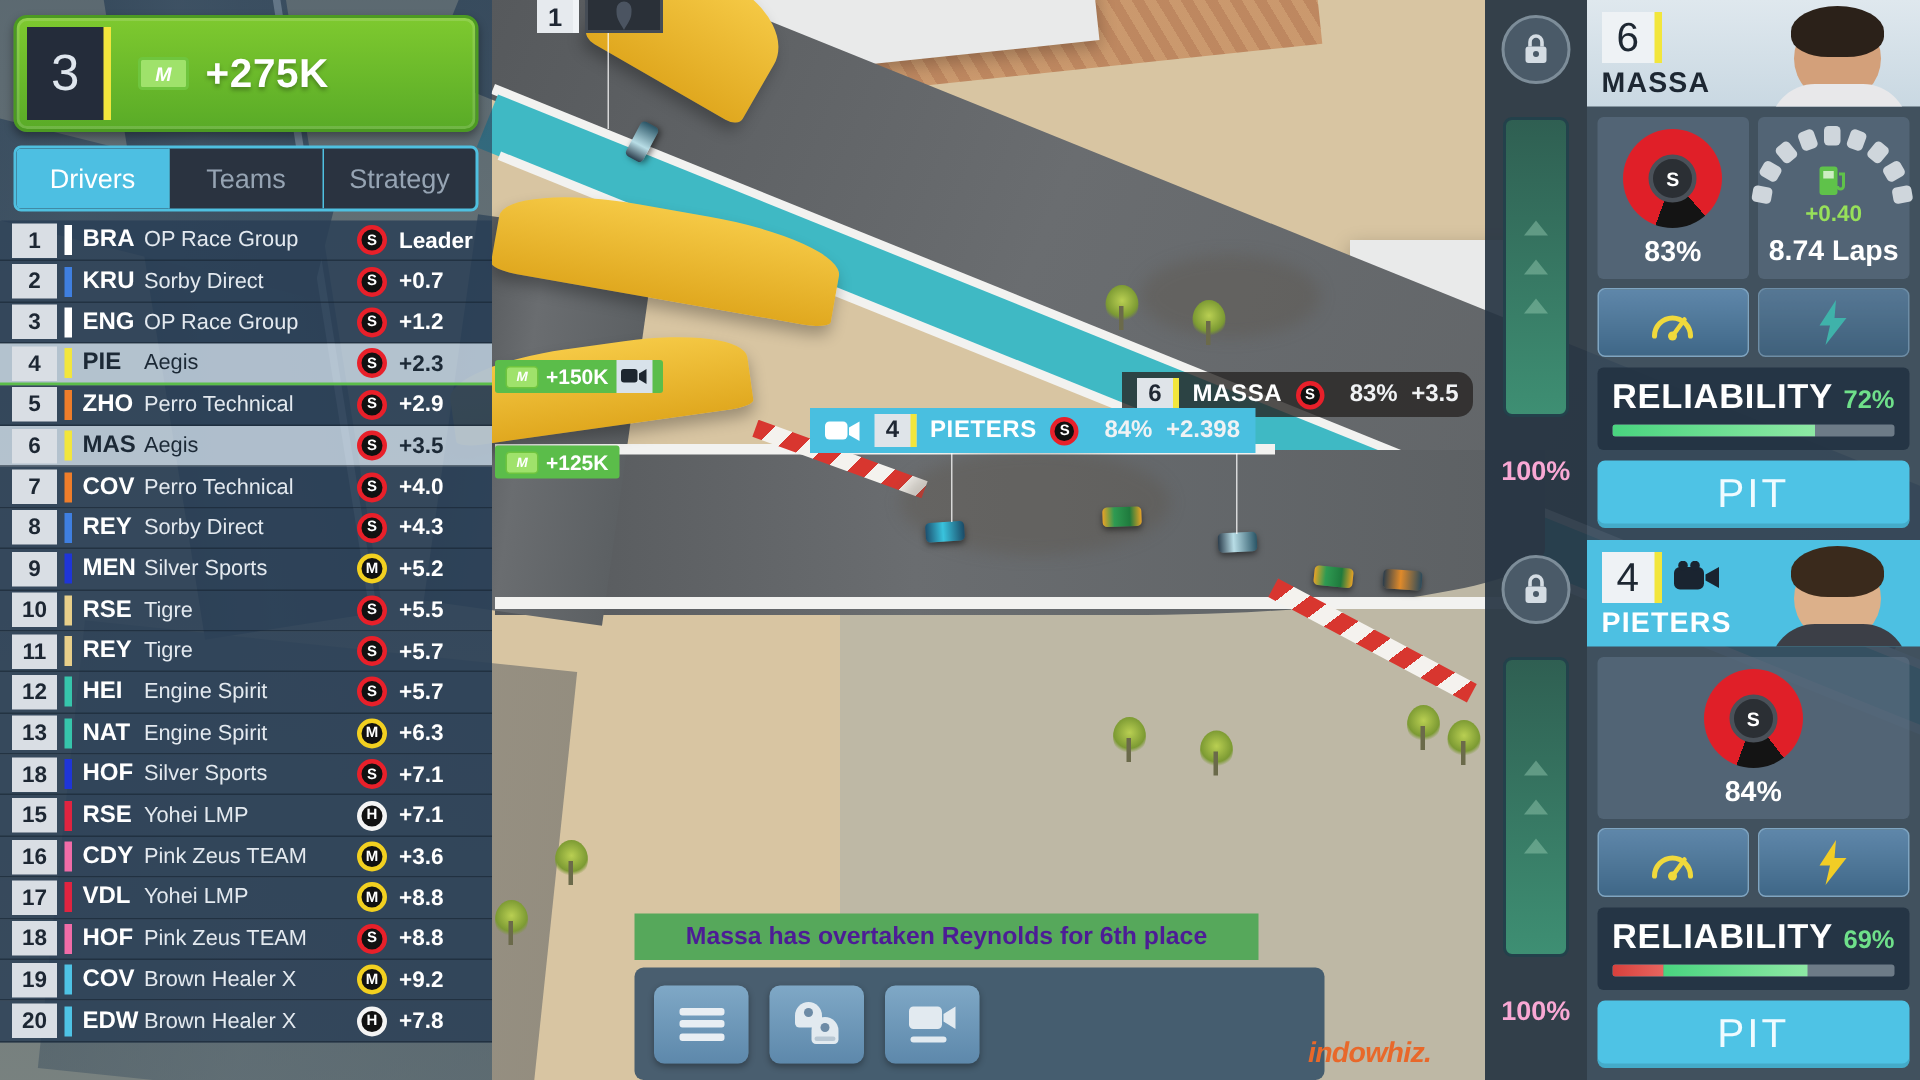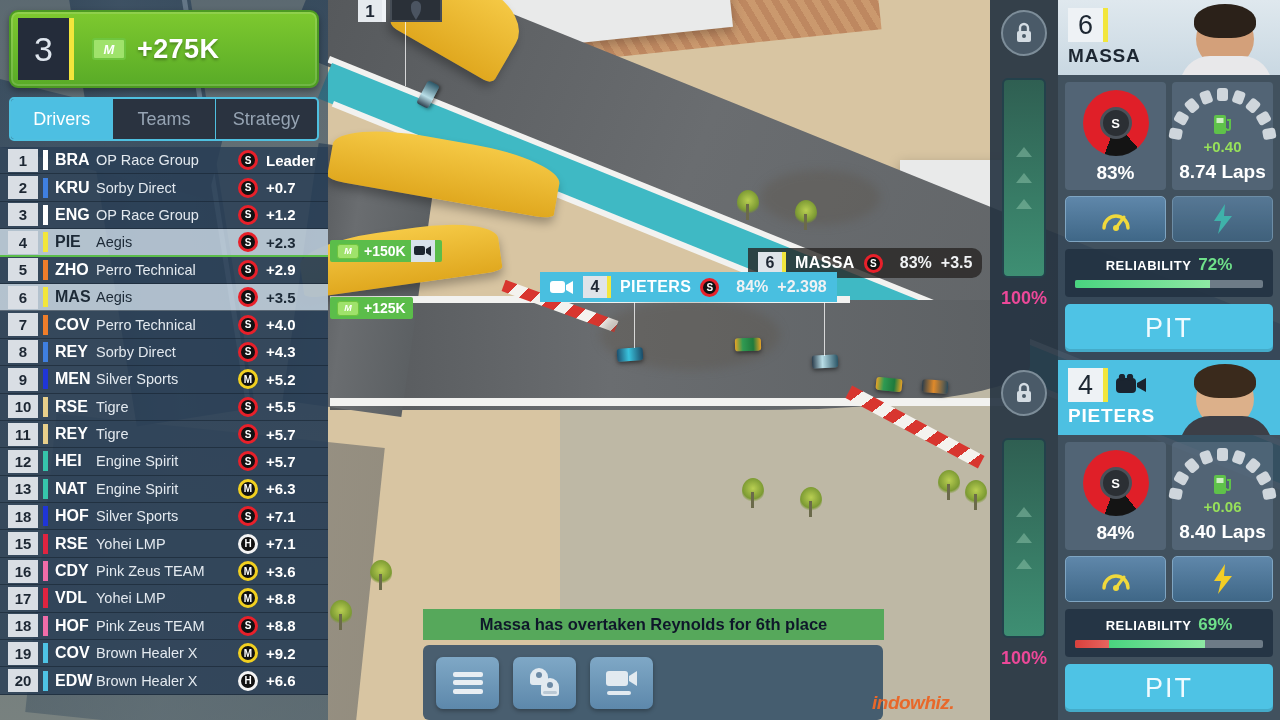--- a/index.html
+++ b/index.html
@@ -91,23 +91,23 @@
   .car-label.cyanlbl { background:#49bfe0; }
   .car-label.darklbl { background:rgba(40,38,36,.80); border-radius:0 10px 10px 0; }
   .cl-num { width:28px; height:22px; background:#dfe4e9; color:#1f2733;
     font-size:16px; font-weight:bold; display:flex; align-items:center; justify-content:center;
     border-right:4px solid #f2e63c; }
   .cl-name { color:#fff; font-size:16px; font-weight:bold; letter-spacing:.4px; }
   .cl-pct, .cl-gap { color:#f0f2f4; font-size:16px; font-weight:bold; }
   .cl-tyre { width:19px; height:19px; }
 
   
-  #toast { position:absolute; left:423px; top:609px; width:461px; height:31px;
+  #toast { position:absolute; left:423px; top:609px; width:416px; height:31px;
     background:#56a85b; display:flex; align-items:center; justify-content:center;
-    color:#0f172a; font-size:16.5px; font-weight:bold; z-index:12; }
+    color:#4c1d95; font-size:16.5px; font-weight:bold; z-index:12; }
   #bottombar { position:absolute; left:423px; top:645px; width:460px; height:75px;
     background:rgba(52,80,104,.88); border-radius:6px; display:flex; align-items:center;
     padding:0 13px; gap:14px; z-index:12; }
   .hud-btn { width:63px; height:52px; border-radius:7px;
     background:linear-gradient(180deg,#7fa8c6,#5d88ab); display:flex; align-items:center;
     justify-content:center; box-shadow:0 2px 4px rgba(0,0,0,.3); }
   .lap-text { flex:1; text-align:center; color:#f2f6f9; font-size:37px; font-weight:300;
     letter-spacing:2px; }
   .burger span { display:block; width:30px; height:5px; background:#e8eef3; margin:3.5px 0; border-radius:2px; }
 
@@ -119,21 +119,21 @@
   .dpanel { position:relative; height:360px; display:flex; }
   .ers-col { width:68px; background:rgba(38,52,66,.92); display:flex; flex-direction:column;
     align-items:center; padding-top:10px; }
   .lock-btn { width:46px; height:46px; border-radius:50%; background:#4a5a68;
     border:2px solid #7d8d99; display:flex; align-items:center; justify-content:center; }
   .ers-track { width:44px; height:200px; margin-top:22px; border-radius:6px;
     background:linear-gradient(180deg,#2f5f52,#3e8f73); border:2px solid #23414b;
     display:flex; flex-direction:column; align-items:center; justify-content:center; gap:16px; }
   .ers-arrow { width:0; height:0; border-left:8px solid transparent; border-right:8px solid transparent;
     border-bottom:10px solid rgba(170,220,195,.38); }
-  .ers-pct { color:#ec4899; font-size:18px; font-weight:bold; margin-top:10px; }
+  .ers-pct { color:#f9a8d4; font-size:18px; font-weight:bold; margin-top:26px; }
 
   .dcard { flex:1; background:rgba(52,70,88,.92); display:flex; flex-direction:column; }
   .dhead { height:78px; position:relative; display:flex; flex-direction:column;
     justify-content:flex-start; padding:8px 0 0 10px; overflow:hidden; }
   .dhead.light { background:linear-gradient(180deg,#dfe8ee,#c9d8e2); }
   .dhead.cyan  { background:#4dc0e2; }
   .dh-row { display:flex; align-items:center; gap:8px; }
   .dh-num { width:40px; height:34px; background:#eef2f5; color:#1d2732; font-size:27px;
     font-weight:300; display:flex; align-items:center; justify-content:center;
     border-right:5px solid #f2e63c; }
@@ -163,21 +163,21 @@
 
   .dactions { display:flex; gap:6px; padding:6px 7px 0 7px; }
   .actbtn { flex:1; height:46px; border-radius:5px;
     background:linear-gradient(180deg,#5f87aa,#3f6787); border:1px solid #7fa5c2;
     display:flex; align-items:center; justify-content:center; }
   .actbtn.dim { opacity:.72; }
 
   .rel-box { margin:7px 7px 0 7px; background:rgba(32,48,64,.82); border-radius:4px;
     padding:6px 10px 9px; }
   .rel-top { display:flex; justify-content:center; gap:7px; align-items:baseline; }
-  .rel-label { color:#fff; font-size:13px; font-weight:bold; letter-spacing:.5px; }
+  .rel-label { color:#fff; font-size:23px; font-weight:bold; letter-spacing:.5px; }
   .rel-val { color:#6fe08a; font-size:17px; font-weight:bold; }
   .rel-bar { height:8px; border-radius:2px; background:#6d7b87; margin-top:5px; display:flex; overflow:hidden; }
   .rel-fill { background:linear-gradient(90deg,#49d47f,#8ee8a4); height:100%; }
   .rel-dmg { background:linear-gradient(90deg,#d8403c,#e8655f); height:100%; }
 
   .pitbtn { margin:7px 7px 8px 7px; height:50px; border-radius:5px; background:#4ec3e5;
     display:flex; align-items:center; justify-content:center; color:#f0fbff;
     font-size:27px; font-weight:300; letter-spacing:2px;
     box-shadow: inset 0 -3px 0 rgba(0,0,0,.12); }
 
@@ -421,21 +421,21 @@
         <div class="dteam">Brown Healer X</div>
         <div class="tyre M">M</div>
         <div class="dgap">+9.2</div>
       </div>
       <div class="drow">
         <div class="dpos">20</div>
         <div class="dteamcolor" style="background:#4ec3e5"></div>
         <div class="dabbr">EDW</div>
         <div class="dteam">Brown Healer X</div>
         <div class="tyre H">H</div>
-        <div class="dgap">+6.6</div>
+        <div class="dgap">+7.8</div>
       </div>
     </div>
 </div>
 
 <div id="reward-layer">
     <div class="reward-tag" style="left: 330px; top: 240px;">
       <div class="cash-icon">M</div>
       <span class="amt">+150K</span>
       <div class="reward-cam">
         <svg width="18" height="13" viewBox="0 0 18 13">
@@ -620,40 +620,20 @@
             <div class="torso" style="background:#3c3f47"></div>
           </div>
         </div>
         <div class="dstats">
           <div class="statbox">
             <div class="tyre-donut" style="background:conic-gradient(from 200deg, #e01f28 0% 84%, #141414 84% 100%);">
               <div class="tyre-hub">S</div>
             </div>
             <div class="stat-val">84%</div>
           </div>
-          <div class="statbox">
-            <div class="fuel-arc">
-              <div class="fuel-seg" style="left:36px;top:0px;transform:rotate(-80deg) translateY(-2px);"></div>
-              <div class="fuel-seg" style="left:36px;top:0px;transform:rotate(-60deg) translateY(-2px);"></div>
-              <div class="fuel-seg" style="left:36px;top:0px;transform:rotate(-40deg) translateY(-2px);"></div>
-              <div class="fuel-seg" style="left:36px;top:0px;transform:rotate(-20deg) translateY(-2px);"></div>
-              <div class="fuel-seg" style="left:36px;top:0px;transform:rotate(0deg) translateY(-2px);"></div>
-              <div class="fuel-seg" style="left:36px;top:0px;transform:rotate(20deg) translateY(-2px);"></div>
-              <div class="fuel-seg" style="left:36px;top:0px;transform:rotate(40deg) translateY(-2px);"></div>
-              <div class="fuel-seg" style="left:36px;top:0px;transform:rotate(60deg) translateY(-2px);"></div>
-              <div class="fuel-seg" style="left:36px;top:0px;transform:rotate(80deg) translateY(-2px);"></div>
-              <div class="fuel-pump"><svg width="22" height="24" viewBox="0 0 22 24">
-                  <rect x="2" y="3" width="12" height="19" rx="2" fill="#5fc24a"></rect>
-                  <rect x="4.5" y="6" width="7" height="5" fill="#cdeec2"></rect>
-                  <path d="M15 8h3v8a2 2 0 01-4 0" stroke="#5fc24a" stroke-width="2" fill="none"></path>
-                </svg></div>
-            </div>
-            <div class="fuel-delta">+0.06</div>
-            <div class="stat-val">8.40 Laps</div>
-          </div>
         </div>
         <div class="dactions">
           <div class="actbtn">
             <svg width="34" height="30" viewBox="0 0 34 30">
               <path d="M5 24a12 12 0 1124 0" stroke="#f0d93c" stroke-width="3.4" fill="none" stroke-linecap="round"></path>
               <line x1="17" y1="24" x2="25" y2="13" stroke="#f0d93c" stroke-width="3" stroke-linecap="round"></line>
               <circle cx="17" cy="24" r="3" fill="#f0d93c"></circle>
             </svg>
           </div>
           <div class="actbtn ">

